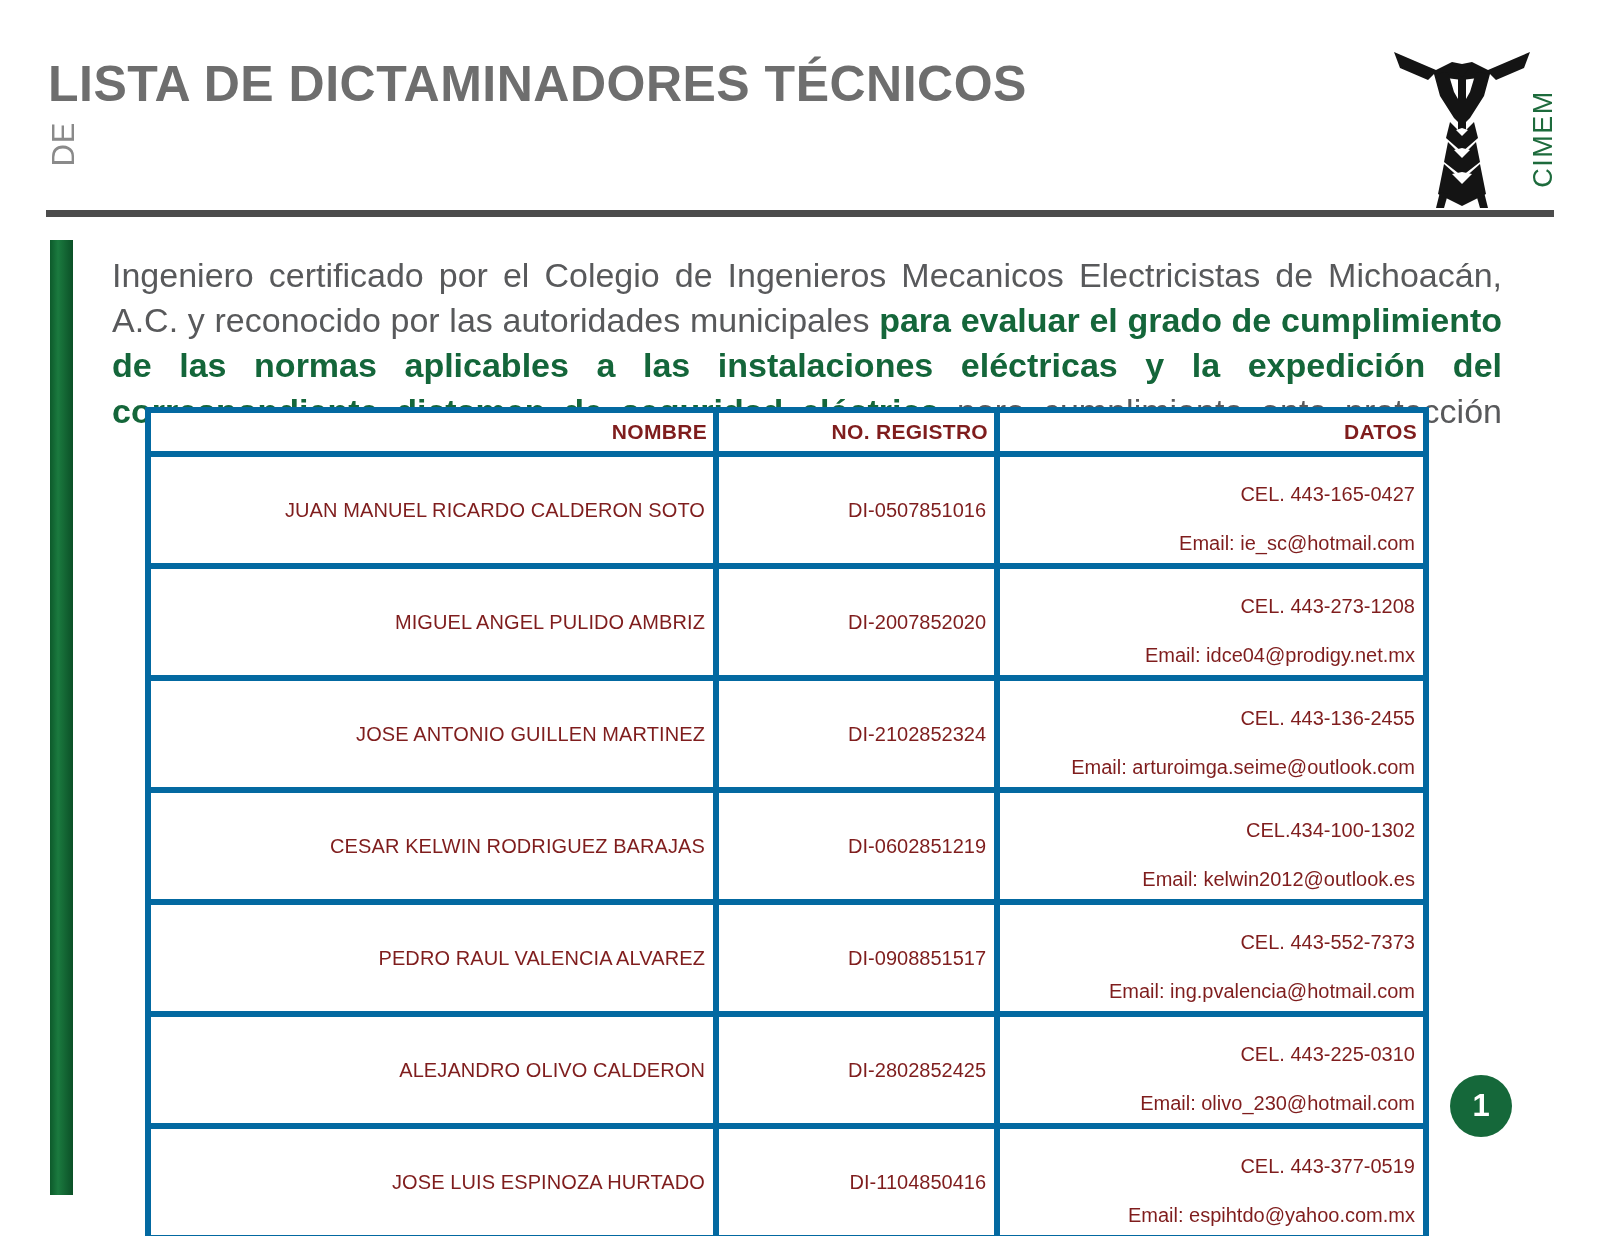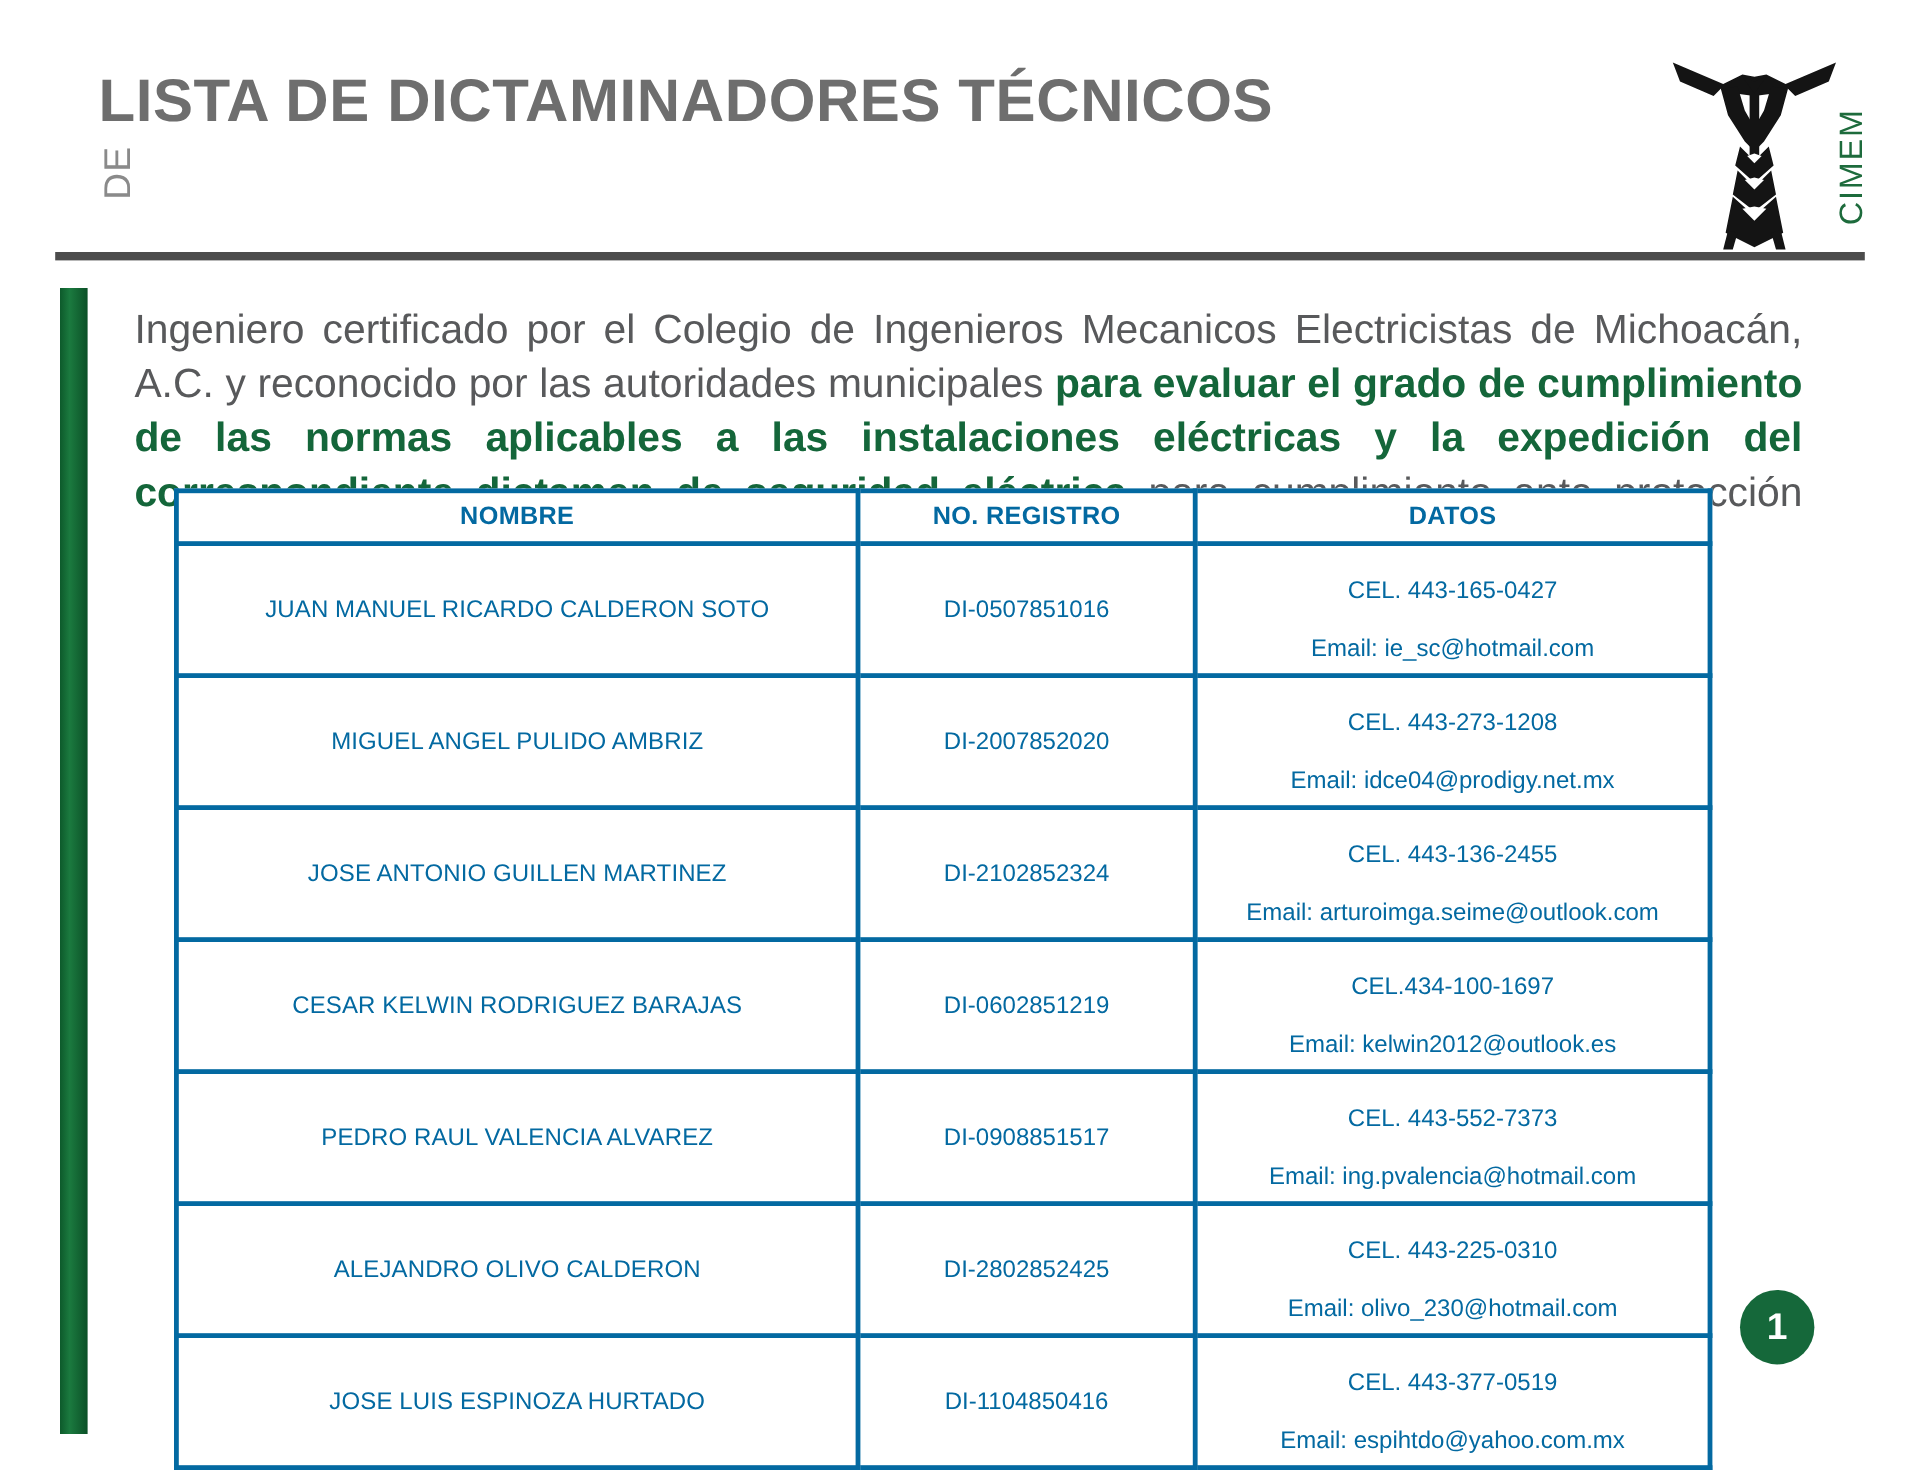--- a/index.html
+++ b/index.html
@@ -19,21 +19,20 @@
     left: 0; top: 0;
     width: 1600px;
     height: 222px;
   }
 
   .title-block {
     position: absolute;
     left: 48px;
     top: 58px;
     width: 1330px;
-    margin-left: 34px;
   }
 
   .main-title {
     font-size: 50px;
     font-weight: bold;
     color: #6e6e6e;
     letter-spacing: 0.5px;
     line-height: 1.05;
     white-space: nowrap;
     font-family: "Liberation Sans", sans-serif;
@@ -149,24 +148,24 @@
 
   table.dict {
     width: 1278px;
     border-collapse: collapse;
     table-layout: fixed;
     background: #ffffff;
   }
 
   table.dict th,
   table.dict td {
-    border: 4px solid #0369a1;
-    text-align: center;
+    border: 6px solid #0369a1;
+    text-align: right;
     vertical-align: middle;
-    color: #0369a1;
+    color: #7f1d1d;
     font-family: "Liberation Sans", sans-serif;
   }
 
   table.dict th {
     font-size: 21px;
     font-weight: bold;
     letter-spacing: 0.3px;
     height: 44px;
     padding: 4px 6px;
   }
@@ -295,21 +294,21 @@
         <td class="cell-reg">DI-2102852324</td>
         <td class="cell-datos">
           <span class="cel">CEL. 443-136-2455</span>
           <span class="mail">Email: arturoimga.seime@outlook.com</span>
         </td>
       </tr>
       <tr>
         <td class="cell-name">CESAR KELWIN RODRIGUEZ BARAJAS</td>
         <td class="cell-reg">DI-0602851219</td>
         <td class="cell-datos">
-          <span class="cel">CEL.434-100-1697</span>
+          <span class="cel">CEL.434-100-1302</span>
           <span class="mail">Email: kelwin2012@outlook.es</span>
         </td>
       </tr>
       <tr>
         <td class="cell-name">PEDRO RAUL VALENCIA ALVAREZ</td>
         <td class="cell-reg">DI-0908851517</td>
         <td class="cell-datos">
           <span class="cel">CEL. 443-552-7373</span>
           <span class="mail">Email: ing.pvalencia@hotmail.com</span>
         </td>

